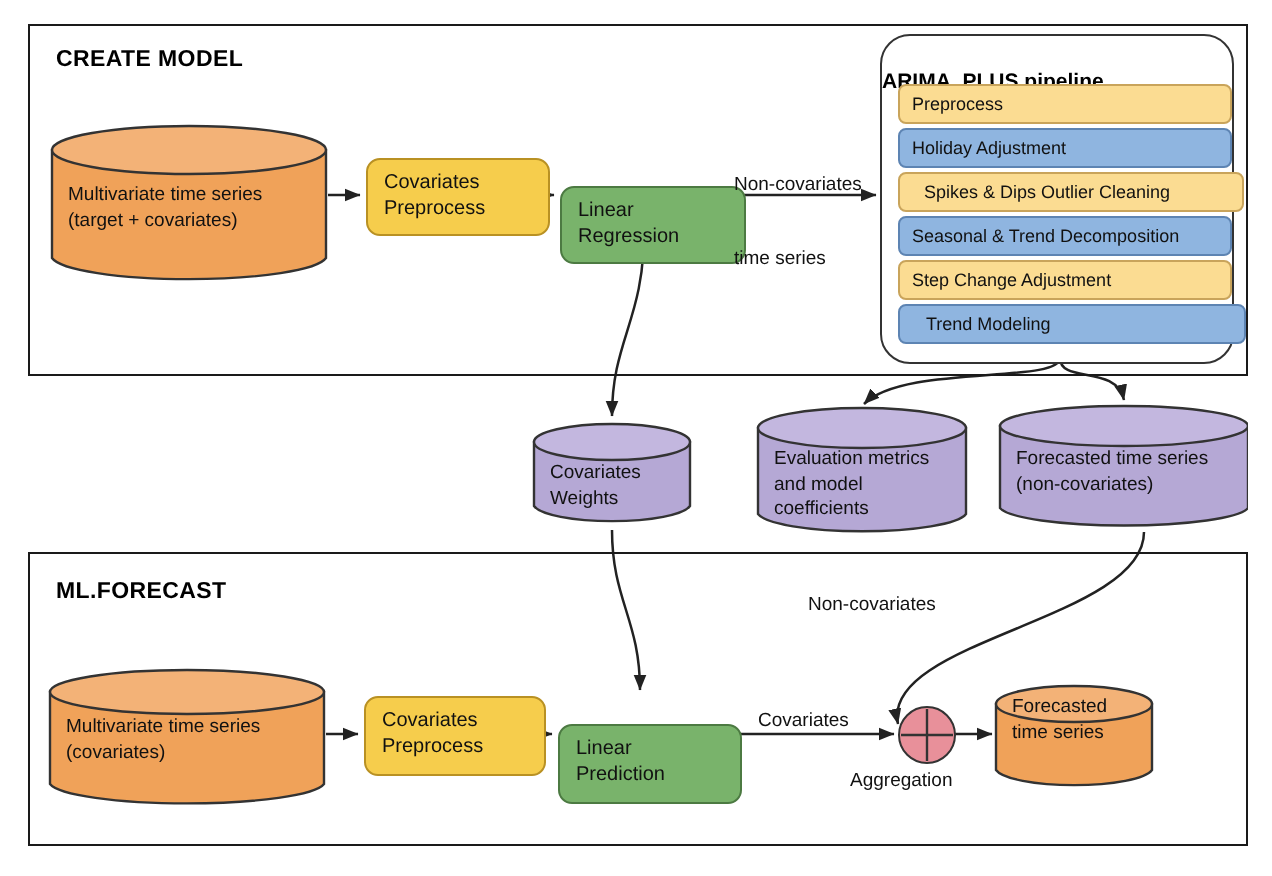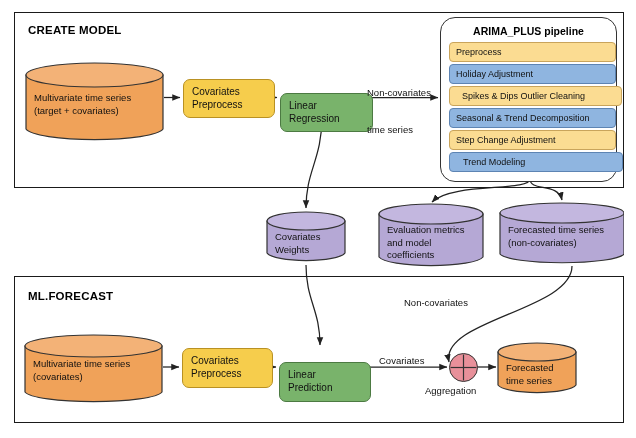--- a/index.html
+++ b/index.html
@@ -17,21 +17,21 @@
   .proc.yellow{background:#f6cd4c;border-color:#b99123;}
   .proc.green{background:#79b36b;border-color:#4c7a42;margin-top:14px;}
 
   
   .cyl{position:absolute;}
   .cyl .body{position:absolute;left:0;right:0;top:0;bottom:0;}
   .cyl .txt{position:absolute;left:9px;right:7px;font-size:9.5px;line-height:1.33;color:#111;z-index:4;}
 
   
   .pipe-panel{position:absolute;border:1.3px solid #333;border-radius:15px;background:#ffffff;}
-  .pipe-title{position:absolute;left:0;right:0;text-align:center;font-weight:bold;font-size:10.5px;color:#000;}
+  .pipe-title{position:absolute;left:0;right:0;text-align:left;font-weight:bold;font-size:10.5px;color:#000;margin-top:10px;}
   .pipe-step{position:absolute;border:1px solid #8a8a8a;border-radius:4px;
              display:flex;align-items:center;padding-left:6px;font-size:9px;color:#111;}
   .pipe-step.y{background:#fbdc92;border-color:#c9a45b;}
   .pipe-step.b{background:#8fb5e0;border-color:#5d84b3;}
 
   
   .agg{position:absolute;width:27px;height:27px;border-radius:50%;
        background:#e8909a;border:1.2px solid #333;}
 
   
@@ -190,19 +190,19 @@
       <line x1="0.5" y1="13.5" x2="26.5" y2="13.5" stroke="#333" stroke-width="1.2"></line>
     </svg>
   </div>
   <div class="elabel" style="left:425px;top:385px;">Aggregation</div>
 
   <div class="cyl" style="left:497px;top:342px;width:80px;height:53px;">
     <svg class="body" viewBox="0 0 80 53" preserveAspectRatio="none">
       <path d="M1,10 L1,43 A39.5,9 0 0 0 79,43 L79,10 Z" fill="#f0a259" stroke="#333" stroke-width="1.2"></path>
       <ellipse cx="40" cy="10" rx="39" ry="9" fill="#f3b277" stroke="#333" stroke-width="1.2"></ellipse>
     </svg>
-    <div class="txt" style="top:20px;">
+    <div class="txt" style="top:6px;">
       <div>Forecasted</div>
       <div>time series</div>
     </div>
   </div>
 
 </div>
 
 </body></html>

